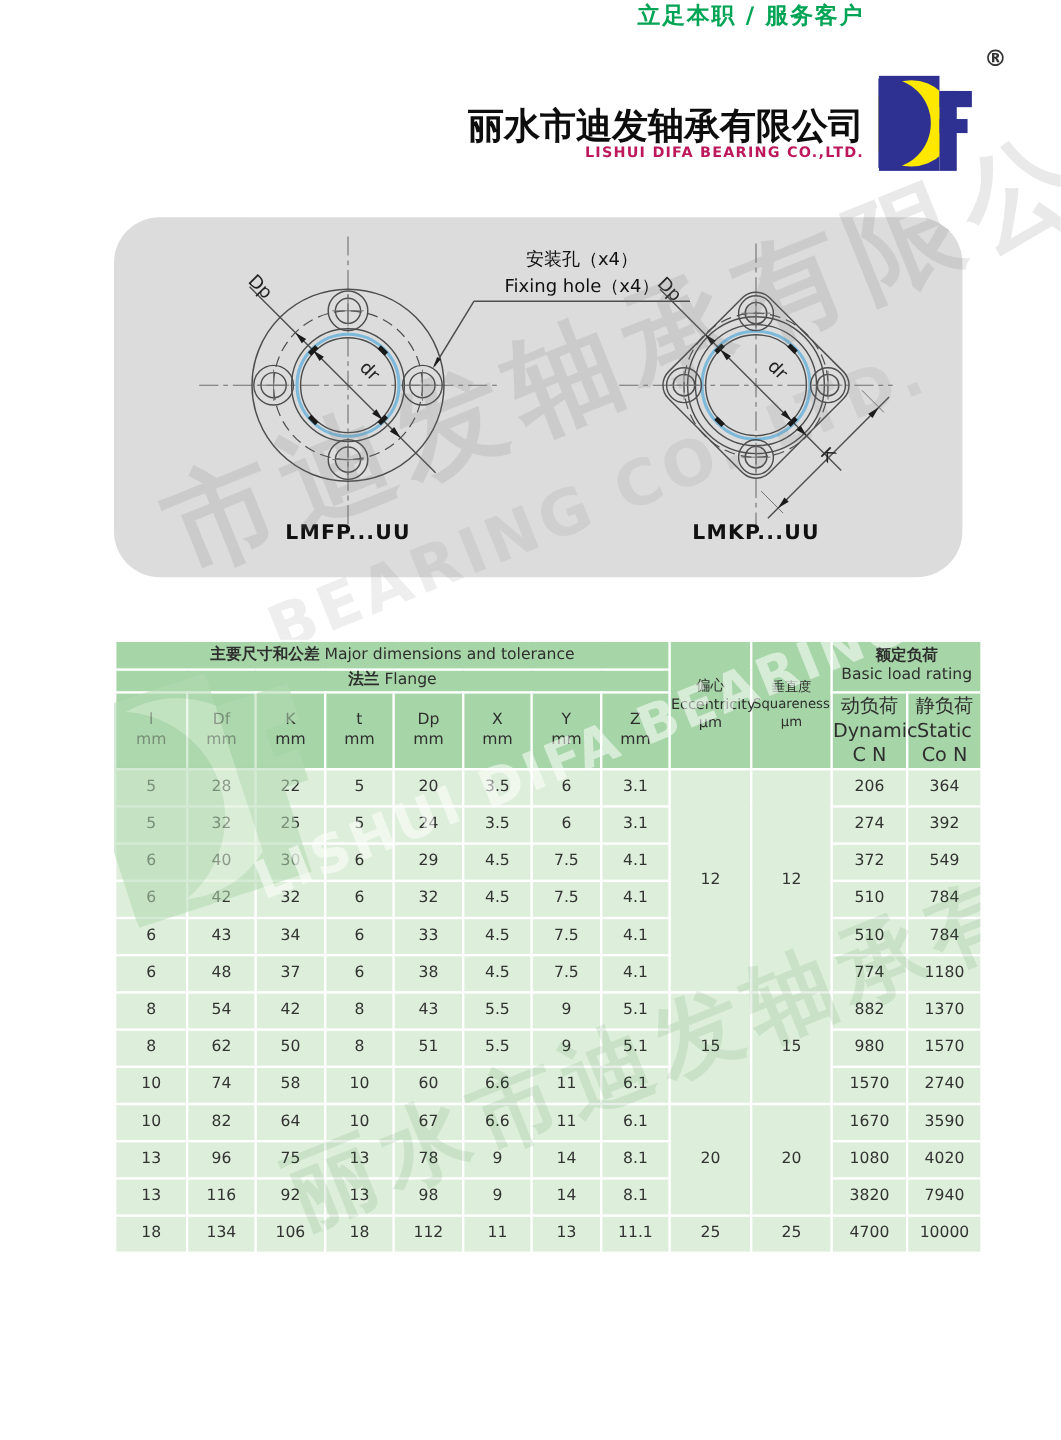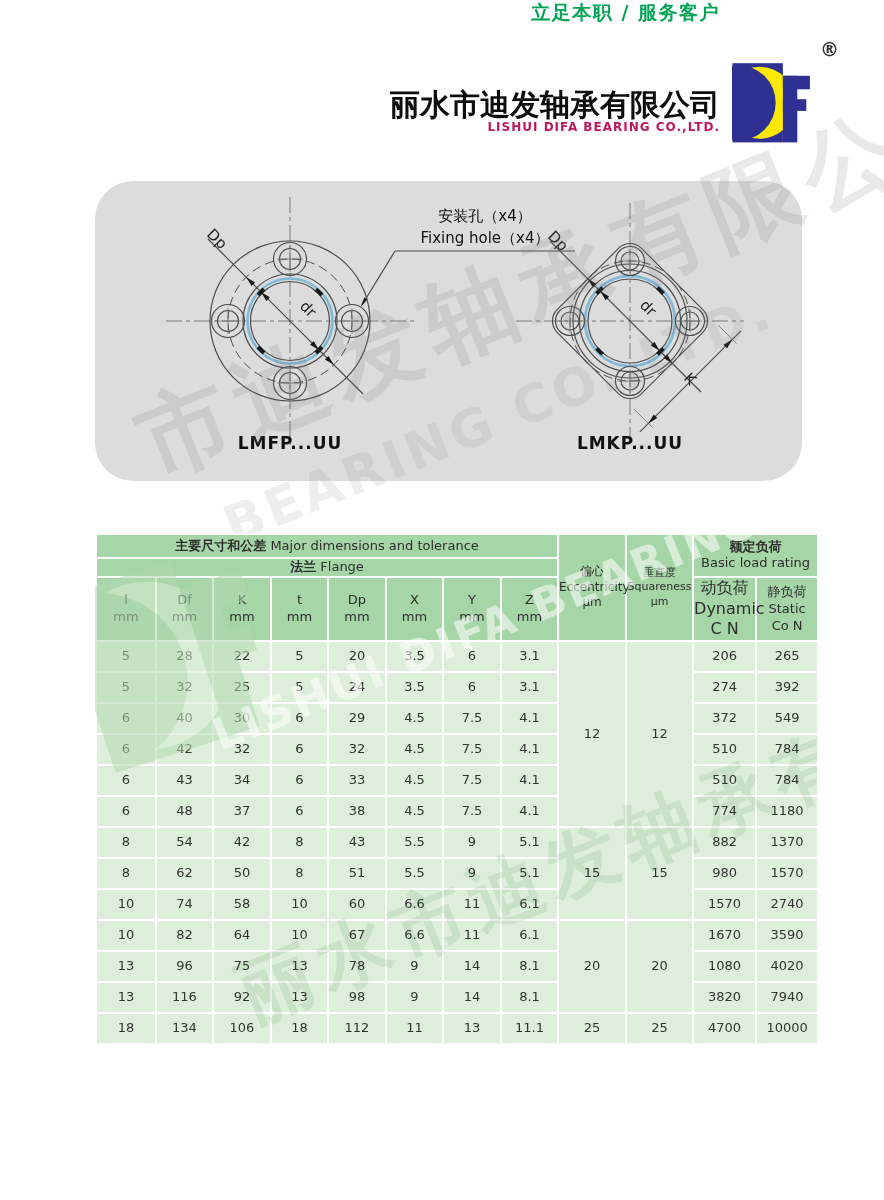--- a/index.html
+++ b/index.html
@@ -217,37 +217,37 @@
           <tr class="h3">
             <th>l<br>mm</th>
             <th>Df<br>mm</th>
             <th>K<br>mm</th>
             <th>t<br>mm</th>
             <th>Dp<br>mm</th>
             <th>X<br>mm</th>
             <th>Y<br>mm</th>
             <th>Z<br>mm</th>
             <th style="font-size: 16px;">动负荷<br>Dynamic<br>C N</th>
-            <th style="font-size: 13px;">静负荷<br>Static<br>Co N</th>
+            <th style="font-size: 16px;">静负荷<br>Static<br>Co N</th>
           </tr>
         </thead>
       <tbody>
           <tr>
             <td>5</td>
             <td>28</td>
             <td>22</td>
             <td>5</td>
             <td>20</td>
             <td>3.5</td>
             <td>6</td>
             <td>3.1</td>
             <td rowspan="6">12</td>
             <td rowspan="6">12</td>
             <td>206</td>
-            <td>265</td>
+            <td>364</td>
           </tr>
           <tr>
             <td>5</td>
             <td>32</td>
             <td>25</td>
             <td>5</td>
             <td>24</td>
             <td>3.5</td>
             <td>6</td>
             <td>3.1</td>

